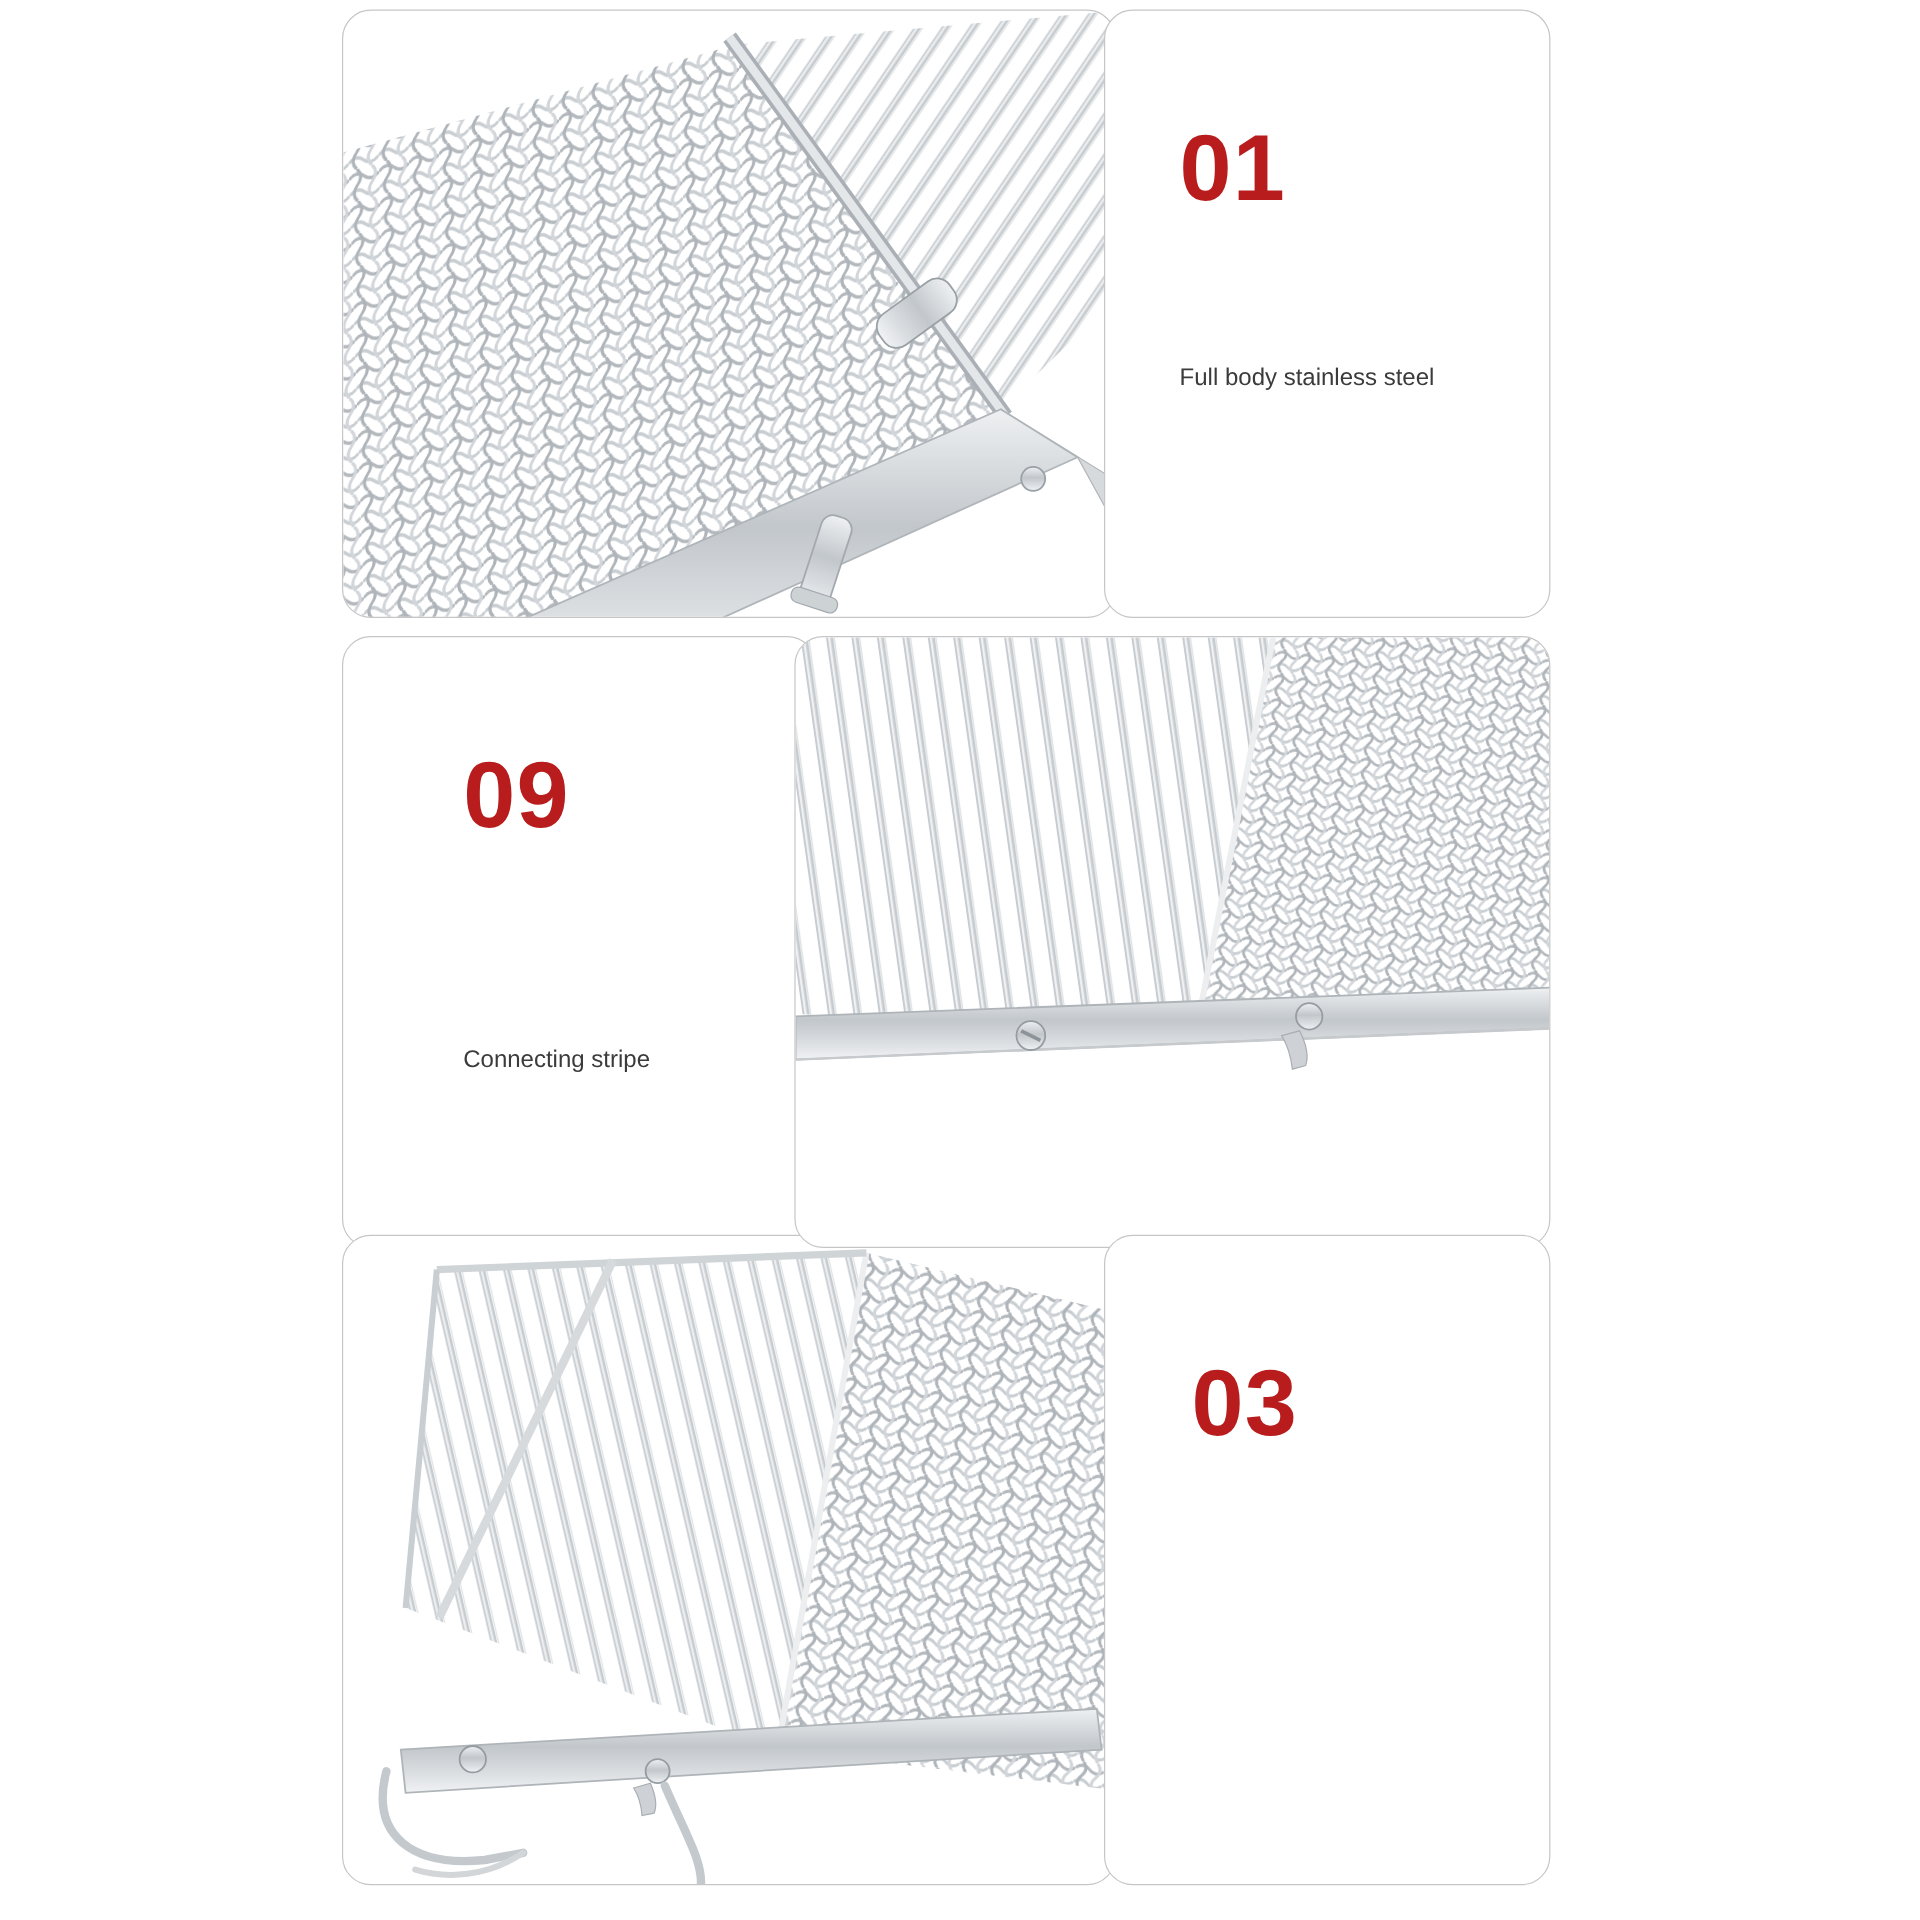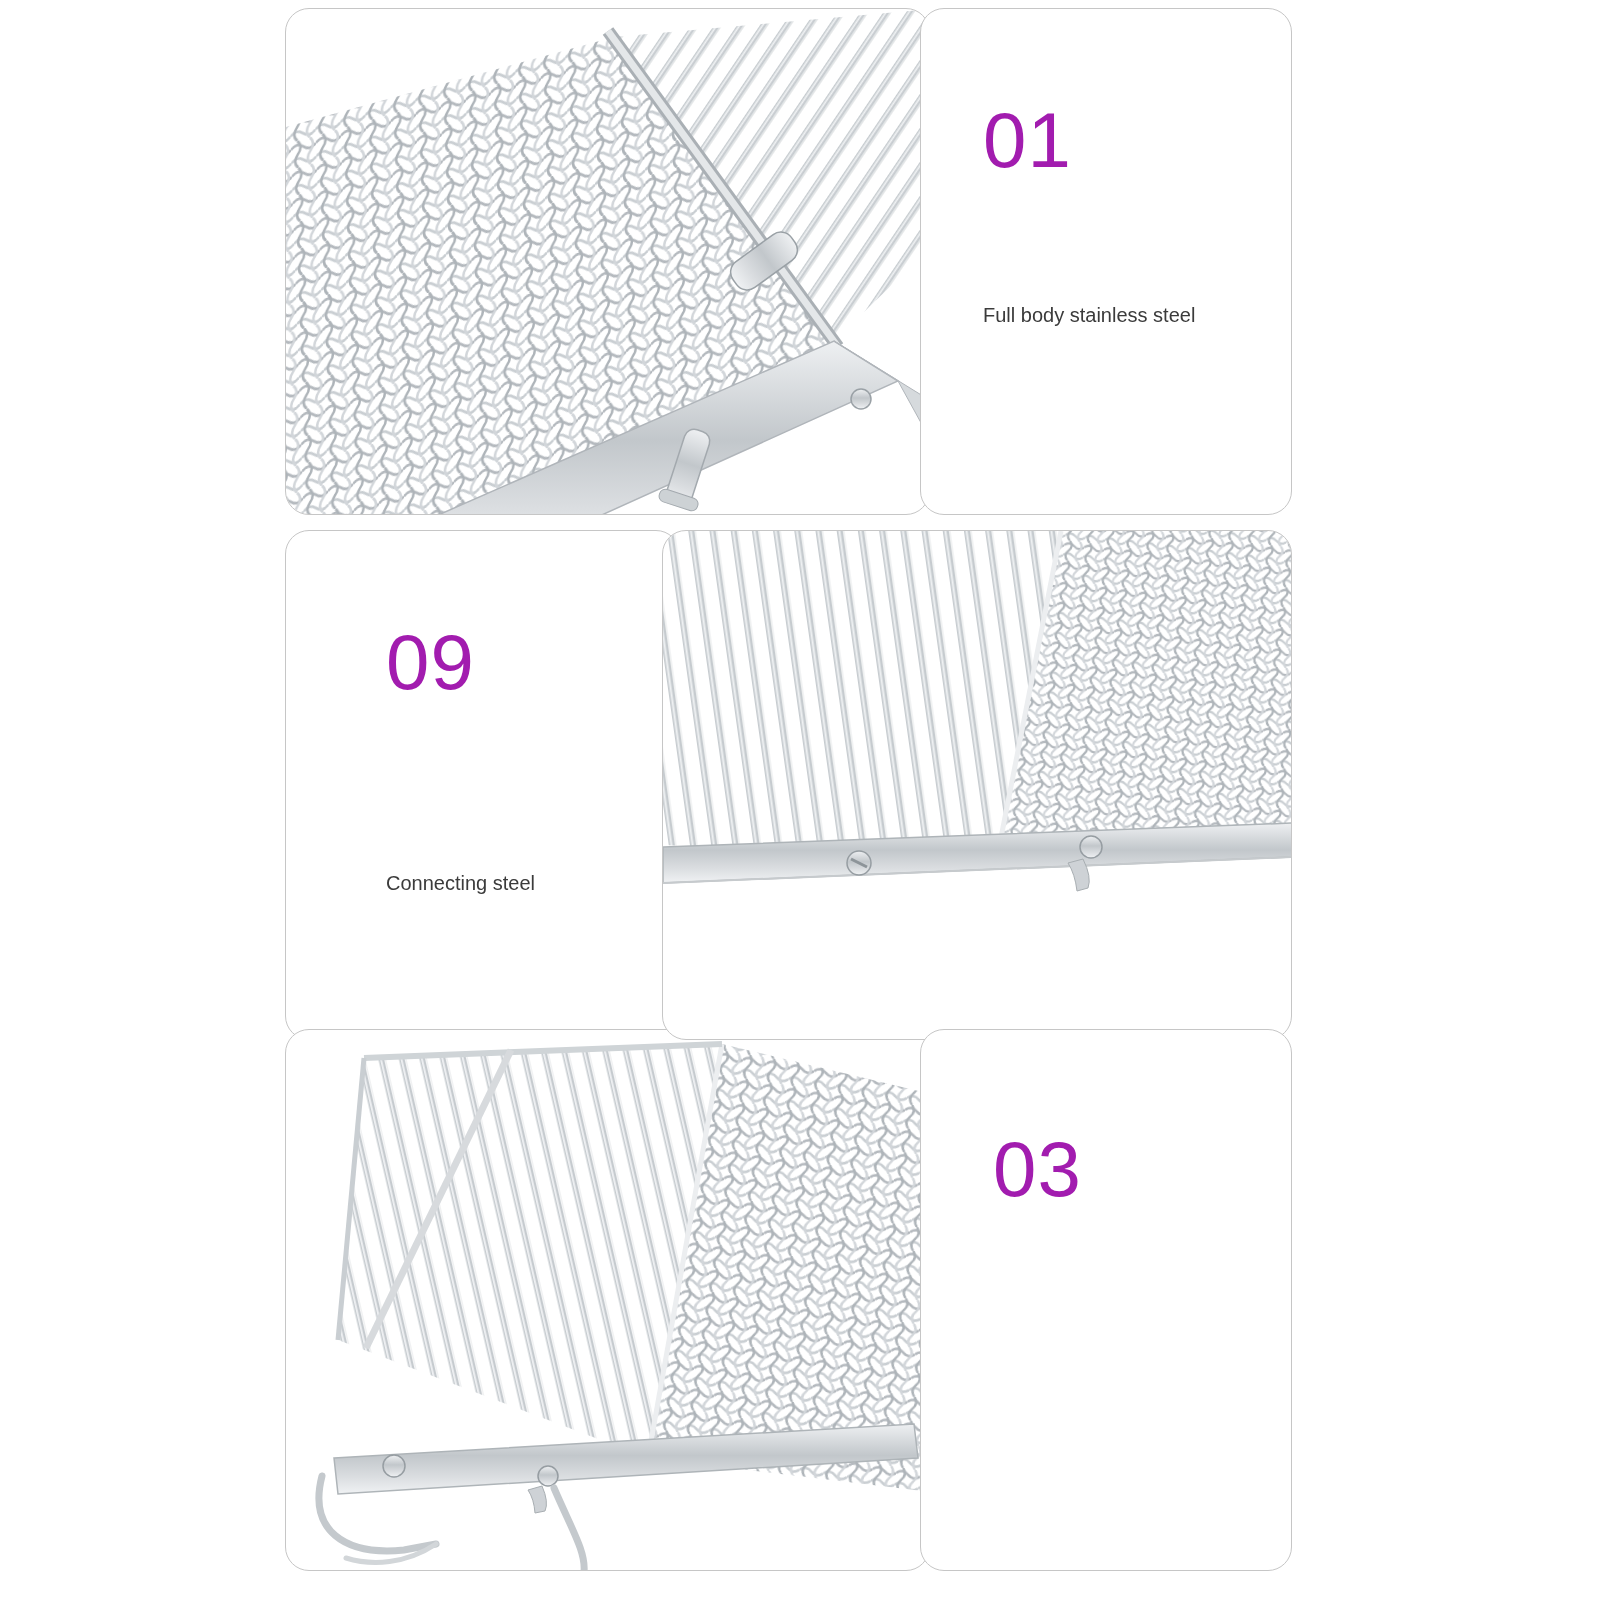--- a/index.html
+++ b/index.html
@@ -26,22 +26,22 @@
   .card1  { left:635px; width:372px; height:507px; z-index:2; }
 
   .card2  { left:0;     width:395px; height:510px; z-index:1; }
   .photo2 { left:377px; width:630px; height:510px; z-index:2; }
 
   .photo3 { left:0;     width:645px; height:542px; z-index:1; }
   .card3  { left:635px; width:372px; height:542px; z-index:2; }
 
   .num {
     position:absolute; top:92px;
-    font-size:78px; font-weight:400; line-height:1;
-    color:#a21caf; letter-spacing:1px;
+    font-size:78px; font-weight:700; line-height:1;
+    color:#b91c1c; letter-spacing:1px;
   }
   .desc {
     position:absolute;
     font-size:20px; font-weight:400; line-height:1.45;
     color:#3b3b3b;
   }
   .card1 .num  { left:62px; }
   .card1 .desc { left:62px; top:292px; width:296px; }
   .card2 .num  { left:100px; }
   .card2 .desc { left:100px; top:338px; width:260px; }
@@ -103,21 +103,21 @@
     </figure>
     <div class="panel card1">
       <div class="num">01</div>
       <div class="desc">Full body stainless steel</div>
     </div>
   </section>
 
   <section class="row row2">
     <div class="panel card2">
       <div class="num">09</div>
-      <div class="desc">Connecting steel</div>
+      <div class="desc">Connecting stripe</div>
     </div>
     <figure class="panel photo2">
       <svg viewBox="0 0 630 510" width="630" height="510">
         <defs>
           <linearGradient id="st2" x1="0" y1="0" x2="0" y2="1">
             <stop offset="0" stop-color="#eef0f2"></stop>
             <stop offset="0.45" stop-color="#c2c7cb"></stop>
             <stop offset="0.75" stop-color="#dadde0"></stop>
             <stop offset="1" stop-color="#f0f2f4"></stop>
           </linearGradient>

